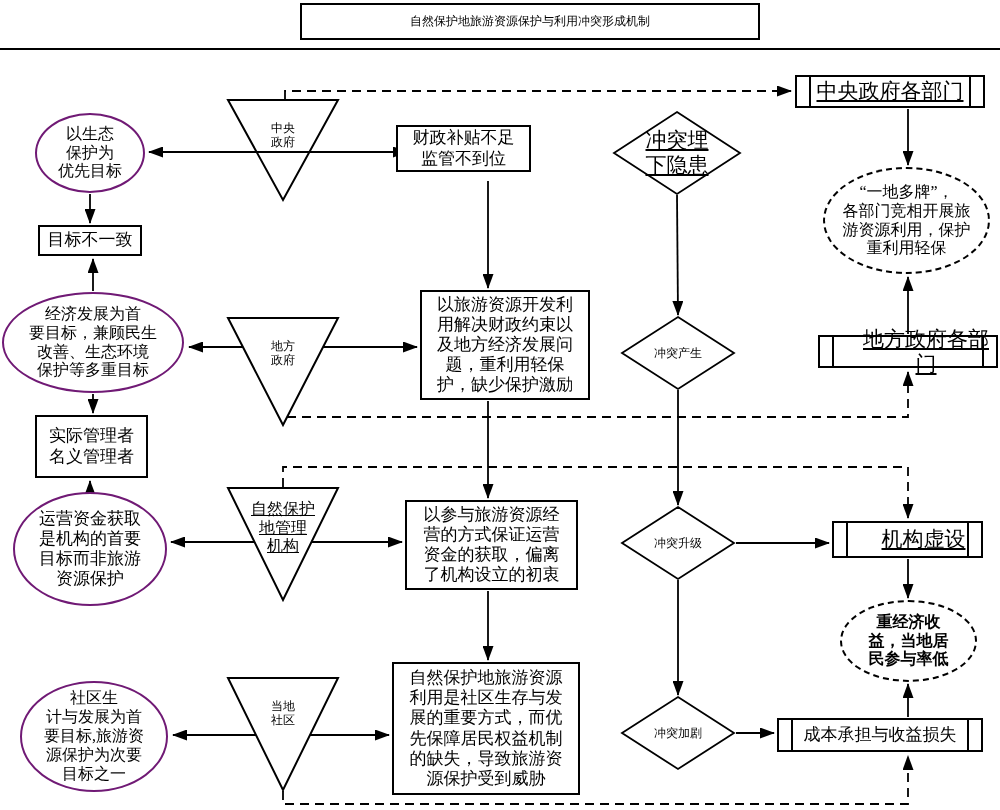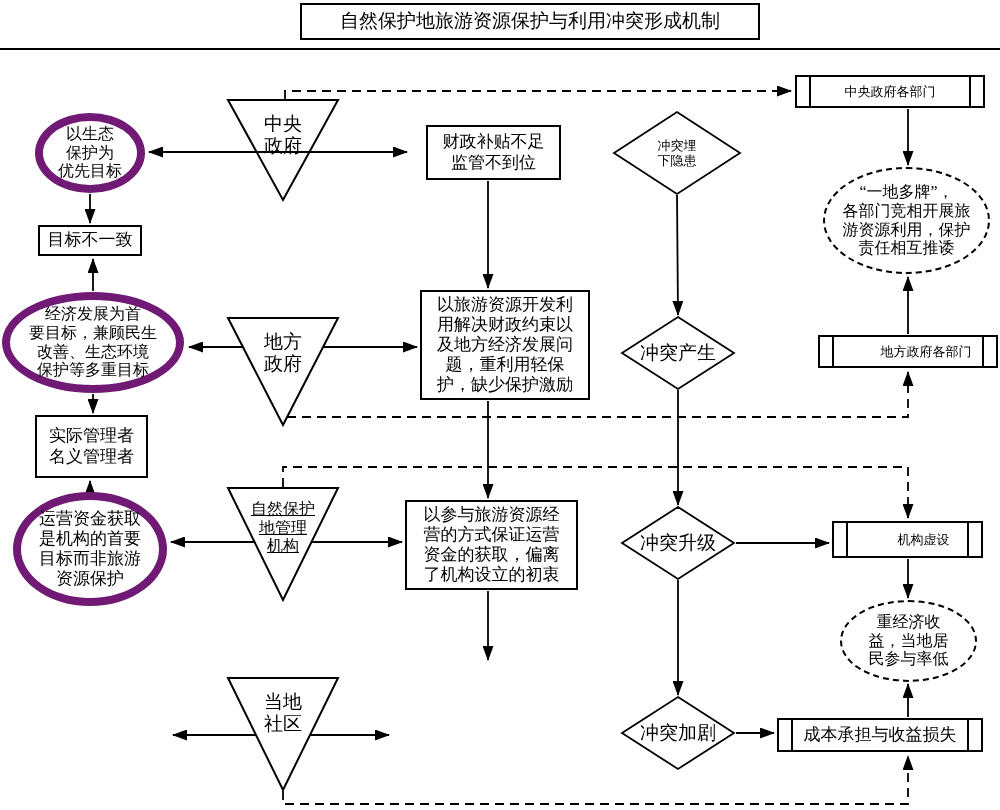--- a/index.html
+++ b/index.html
@@ -7,31 +7,31 @@
     position:relative;width:1000px;height:810px;background:#fff;overflow:hidden;
     font-family:"Liberation Serif","DejaVu Serif",serif;color:#000;
   }
   #lines{position:absolute;left:0;top:0;z-index:1;}
   .node{
     position:absolute;box-sizing:border-box;z-index:2;
     display:flex;align-items:center;justify-content:center;
     text-align:center;white-space:pre-line;line-height:1.18;color:#000;
   }
   .rect{border:2px solid #000;background:#fff;}
-  .ellipse{border:8px solid #701a75;border-radius:50%;background:#fff;}
+  .ellipse{border:2px solid #701a75;border-radius:50%;background:#fff;}
   .ellipse-dashed{border:2px dashed #000;border-radius:50%;background:#fff;}
   .pp{border:2px solid #000;background:#fff;}
   .pp::before,.pp::after{content:"";position:absolute;top:0;bottom:0;width:0;border-left:2px solid #000;}
   .pp::before{left:12px;}
   .pp::after{right:12px;}
   .overlay{z-index:3;background:transparent;border:none;}
   .fs16{font-size:16px;}
   .fs17{font-size:17px;}
-  .fs18{font-size:13px;}
-  .fs19{font-size:19px;}
+  .fs18{font-size:21px;text-decoration:underline;}
+  .fs19{font-size:12px;}
 </style>
 </head>
 <body>
 
 <div id="stage">
 
   <svg id="lines" width="1000" height="810" viewBox="0 0 1000 810">
     <defs>
       <marker id="arr" markerUnits="userSpaceOnUse" markerWidth="15" markerHeight="11" refX="14" refY="5.5" orient="auto-start-reverse">
         <path d="M0,0 L15,5.5 L0,11 z" fill="#000"></path>
@@ -101,54 +101,65 @@
   <div class="node ellipse fs16" style="left:2px;top:292px;width:182px;height:101px;">经济发展为首
 要目标，兼顾民生
 改善、生态环境
 保护等多重目标</div>
   <div class="node rect fs17" style="left:35px;top:415px;width:113px;height:63px;">实际管理者
 名义管理者</div>
   <div class="node ellipse fs17" style="left:13px;top:492px;width:154px;height:114px;">运营资金获取
 是机构的首要
 目标而非旅游
 资源保护</div>
+  <div class="node ellipse fs16" style="left:20px;top:681px;width:148px;height:111px;">社区生
+计与发展为首
+要目标,旅游资
+源保护为次要
+目标之一</div>
 
   <div class="node overlay fs19" style="left:233px;top:104px;width:100px;height:62px;">中央
 政府</div>
   <div class="node overlay fs19" style="left:233px;top:322px;width:100px;height:62px;">地方
 政府</div>
   <div class="node overlay fs16" style="left:233px;top:490px;width:100px;height:76px;text-decoration:underline;">自然保护
 地管理
 机构</div>
   <div class="node overlay fs19" style="left:233px;top:682px;width:100px;height:62px;">当地
 社区</div>
 
-  <div class="node rect fs17" style="left:426px;top:125px;width:135px;height:55px;">财政补贴不足
+  <div class="node rect fs17" style="left:396px;top:125px;width:135px;height:47px;">财政补贴不足
 监管不到位</div>
   <div class="node rect fs17" style="left:420px;top:290px;width:170px;height:110px;">以旅游资源开发利
 用解决财政约束以
 及地方经济发展问
 题，重利用轻保
 护，缺少保护激励</div>
   <div class="node rect fs17" style="left:405px;top:500px;width:173px;height:90px;">以参与旅游资源经
 营的方式保证运营
 资金的获取，偏离
 了机构设立的初衷</div>
+  <div class="node rect fs17" style="left:392px;top:662px;width:188px;height:133px;">自然保护地旅游资源
+利用是社区生存与发
+展的重要方式，而优
+先保障居民权益机制
+的缺失，导致旅游资
+源保护受到威胁</div>
 
   <div class="node overlay fs18" style="left:617px;top:113px;width:120px;height:80px;">冲突埋
 下隐患</div>
   <div class="node overlay fs19" style="left:623px;top:318px;width:110px;height:70px;">冲突产生</div>
   <div class="node overlay fs19" style="left:623px;top:508px;width:110px;height:70px;">冲突升级</div>
   <div class="node overlay fs19" style="left:623px;top:698px;width:110px;height:71px;text-align:right;">冲突加剧</div>
 
   <div class="node pp fs18" style="left:795px;top:75px;width:190px;height:33px;">中央政府各部门</div>
   <div class="node ellipse-dashed fs16" style="left:823px;top:167px;width:167px;height:107px;">“一地多牌”，
 各部门竞相开展旅
 游资源利用，保护
-责任相互推诿</div>
+重利用轻保</div>
   <div class="node pp fs18" style="left:818px;top:335px;width:180px;height:33px;padding-left:36px;">地方政府各部门</div>
   <div class="node pp fs18" style="left:832px;top:521px;width:151px;height:37px;padding-left:32px;">机构虚设</div>
-  <div class="node ellipse-dashed fs16" style="left:840px;top:600px;width:137px;height:82px;">重经济收
+  <div class="node ellipse-dashed fs16" style="left:840px;top:600px;width:137px;height:82px;font-weight:bold;">重经济收
 益，当地居
 民参与率低</div>
   <div class="node pp fs17" style="left:777px;top:718px;width:206px;height:34px;">成本承担与收益损失</div>
 
 </div>
 
 </body></html>

